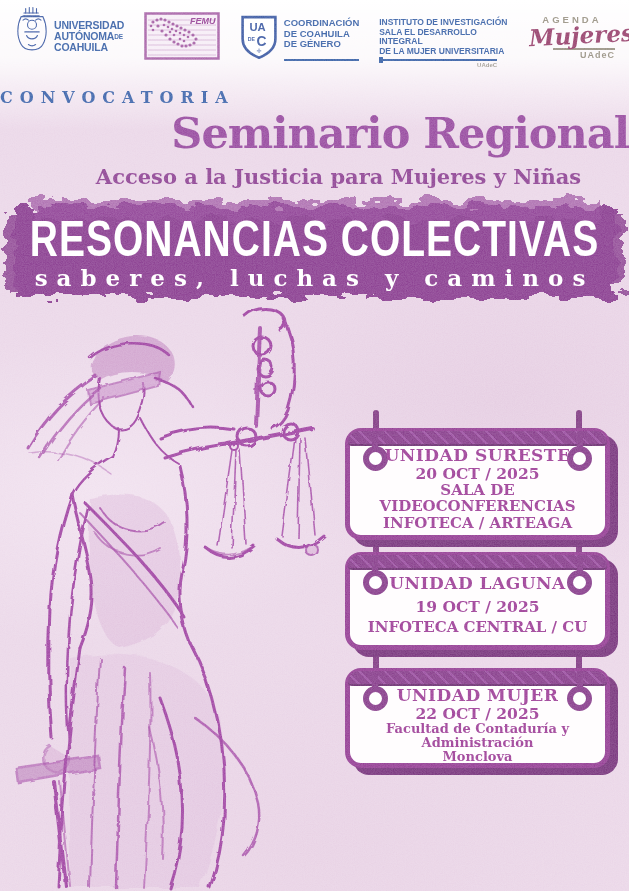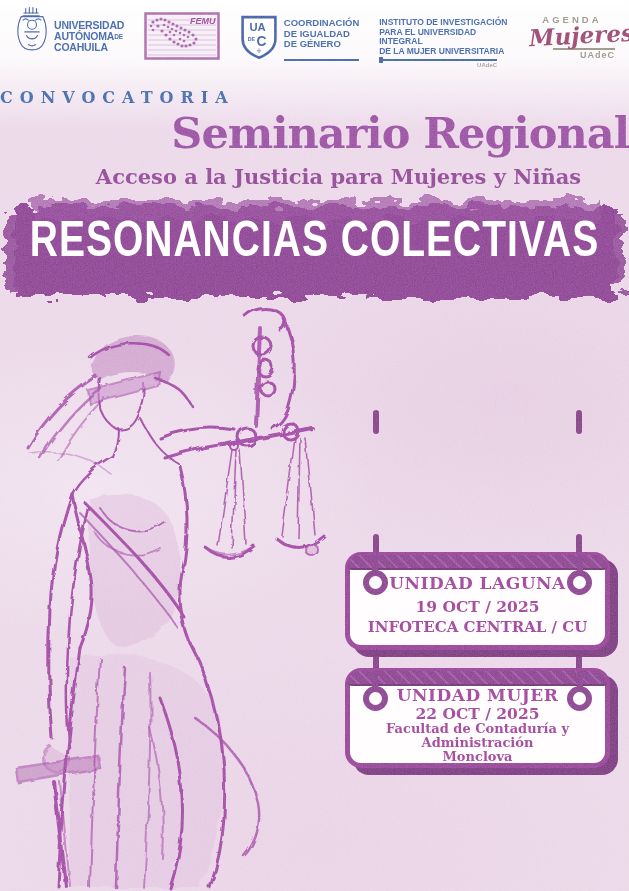--- a/index.html
+++ b/index.html
@@ -156,28 +156,28 @@
     <div class="logo coord">
       <svg width="38" height="46" viewBox="0 0 44 52">
         <path d="M3,3 H41 V28 C41,40 32,46 22,50 C12,46 3,40 3,28 Z" fill="#ffffff" stroke="#2a4b9b" stroke-width="3"></path>
         <text x="11" y="19" font-size="13" font-weight="bold" fill="#2a4b9b" font-family="Liberation Sans, sans-serif">UA</text>
         <text x="9" y="31" font-size="6" font-weight="bold" fill="#2a4b9b" font-family="Liberation Sans, sans-serif">DE</text>
         <text x="19" y="36" font-size="16" font-weight="bold" fill="#2a4b9b" font-family="Liberation Sans, sans-serif">C</text>
         <text x="19" y="45" font-size="7" fill="#2a4b9b" font-family="Liberation Sans, sans-serif">✛</text>
       </svg>
       <div class="coord-text">
         <div>COORDINACIÓN</div>
-        <div>DE IGUALDAD</div>
+        <div>DE COAHUILA</div>
         <div>DE GÉNERO</div>
       </div>
     </div>
 
     <div class="inst">
       <div>INSTITUTO DE INVESTIGACIÓN</div>
-      <div>PARA EL UNIVERSIDAD INTEGRAL</div>
+      <div>SALA EL DESARROLLO INTEGRAL</div>
       <div>DE LA MUJER UNIVERSITARIA</div>
       <div class="inst-rule"></div>
       <div class="inst-foot">UAdeC</div>
     </div>
 
     <div class="agenda">
       <div class="agenda-top">AGENDA</div>
       <div class="agenda-script">Mujeres</div>
       <div class="agenda-rule"></div>
       <div class="agenda-foot">UAdeC</div>
@@ -195,20 +195,21 @@
         <feDisplacementMap in="SourceGraphic" in2="n" scale="22"></feDisplacementMap>
       </filter>
     </defs>
     <g filter="url(#brush)">
       <rect x="16" y="16" width="600" height="92" fill="#7e2b85"></rect>
       <rect x="6" y="24" width="618" height="76" fill="#7e2b85" opacity="0.9"></rect>
       <rect x="30" y="10" width="570" height="20" fill="#8a3590" opacity="0.7"></rect>
     </g>
   </svg>
   <div class="banner-line1">RESONANCIAS COLECTIVAS</div>
+  <div class="banner-line2">saberes, luchas y caminos</div>
 
   <svg class="sketch" width="380" height="593" viewBox="0 0 380 593">
     <defs>
       <filter id="rough" x="-5%" y="-5%" width="110%" height="110%">
         <feTurbulence type="fractalNoise" baseFrequency="0.04" numOctaves="4" seed="7" result="n"></feTurbulence>
         <feDisplacementMap in="SourceGraphic" in2="n" scale="6"></feDisplacementMap>
       </filter>
     </defs>
     <g filter="url(#rough)" stroke="#97309a" fill="none" stroke-linecap="round">
 
@@ -282,20 +283,33 @@
     </g>
   </svg>
 
   <div class="rod" style="left:373px;top:410px;height:24px;"></div>
   <div class="rod" style="left:576px;top:410px;height:24px;"></div>
   <div class="rod" style="left:373px;top:534px;height:26px;"></div>
   <div class="rod" style="left:576px;top:534px;height:26px;"></div>
   <div class="rod" style="left:373px;top:644px;height:30px;"></div>
   <div class="rod" style="left:576px;top:644px;height:30px;"></div>
 
+  <div class="card" style="top:428px;height:112px;">
+    <div class="card-bar"></div>
+    <div class="rodin l"></div>
+    <div class="rodin r"></div>
+    <div class="ring l"></div>
+    <div class="ring r"></div>
+    <div class="card-content">
+      <div class="line unit">UNIDAD SURESTE</div>
+      <div class="line l2">20 OCT / 2025</div>
+      <div class="line venue">SALA DE VIDEOCONFERENCIAS</div>
+      <div class="line loc">INFOTECA / ARTEAGA</div>
+    </div>
+  </div>
 
   <div class="card" style="top:552px;height:98px;">
     <div class="card-bar"></div>
     <div class="rodin l"></div>
     <div class="rodin r"></div>
     <div class="ring l"></div>
     <div class="ring r"></div>
     <div class="card-content">
       <div class="line unit">UNIDAD LAGUNA</div>
       <div class="line l2">19 OCT / 2025</div>

